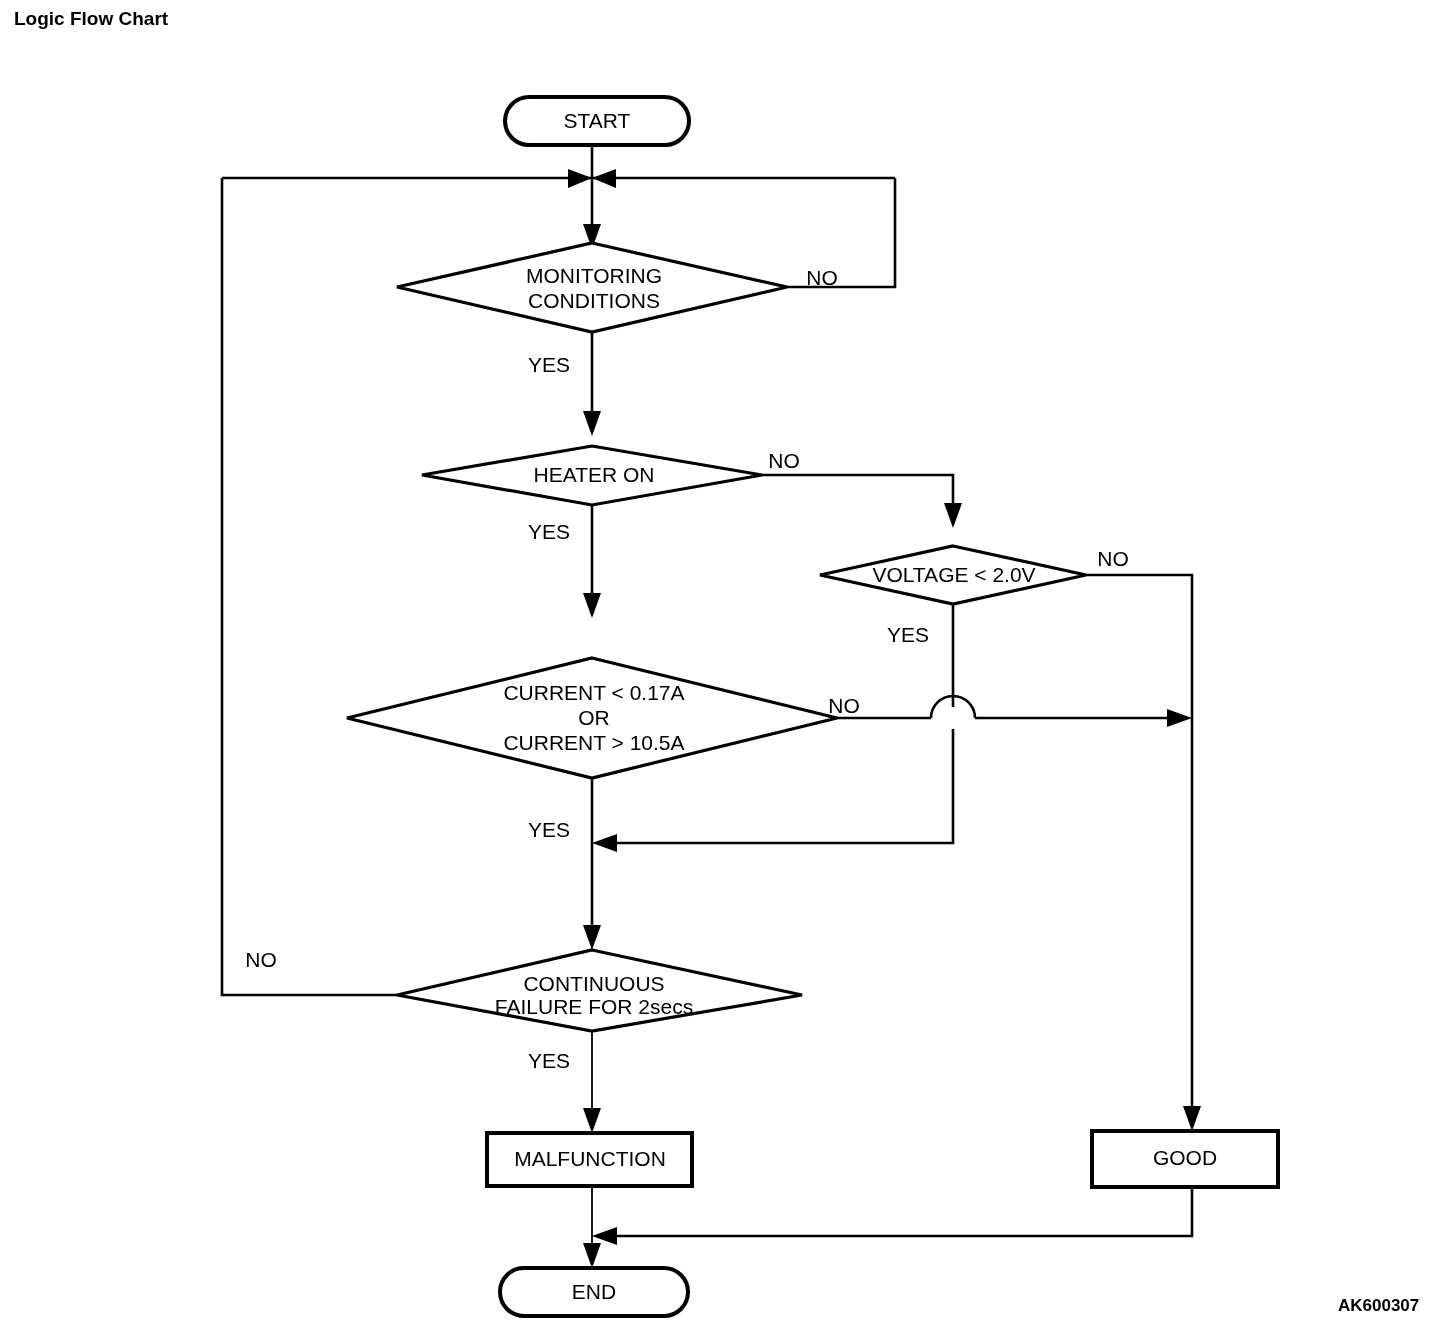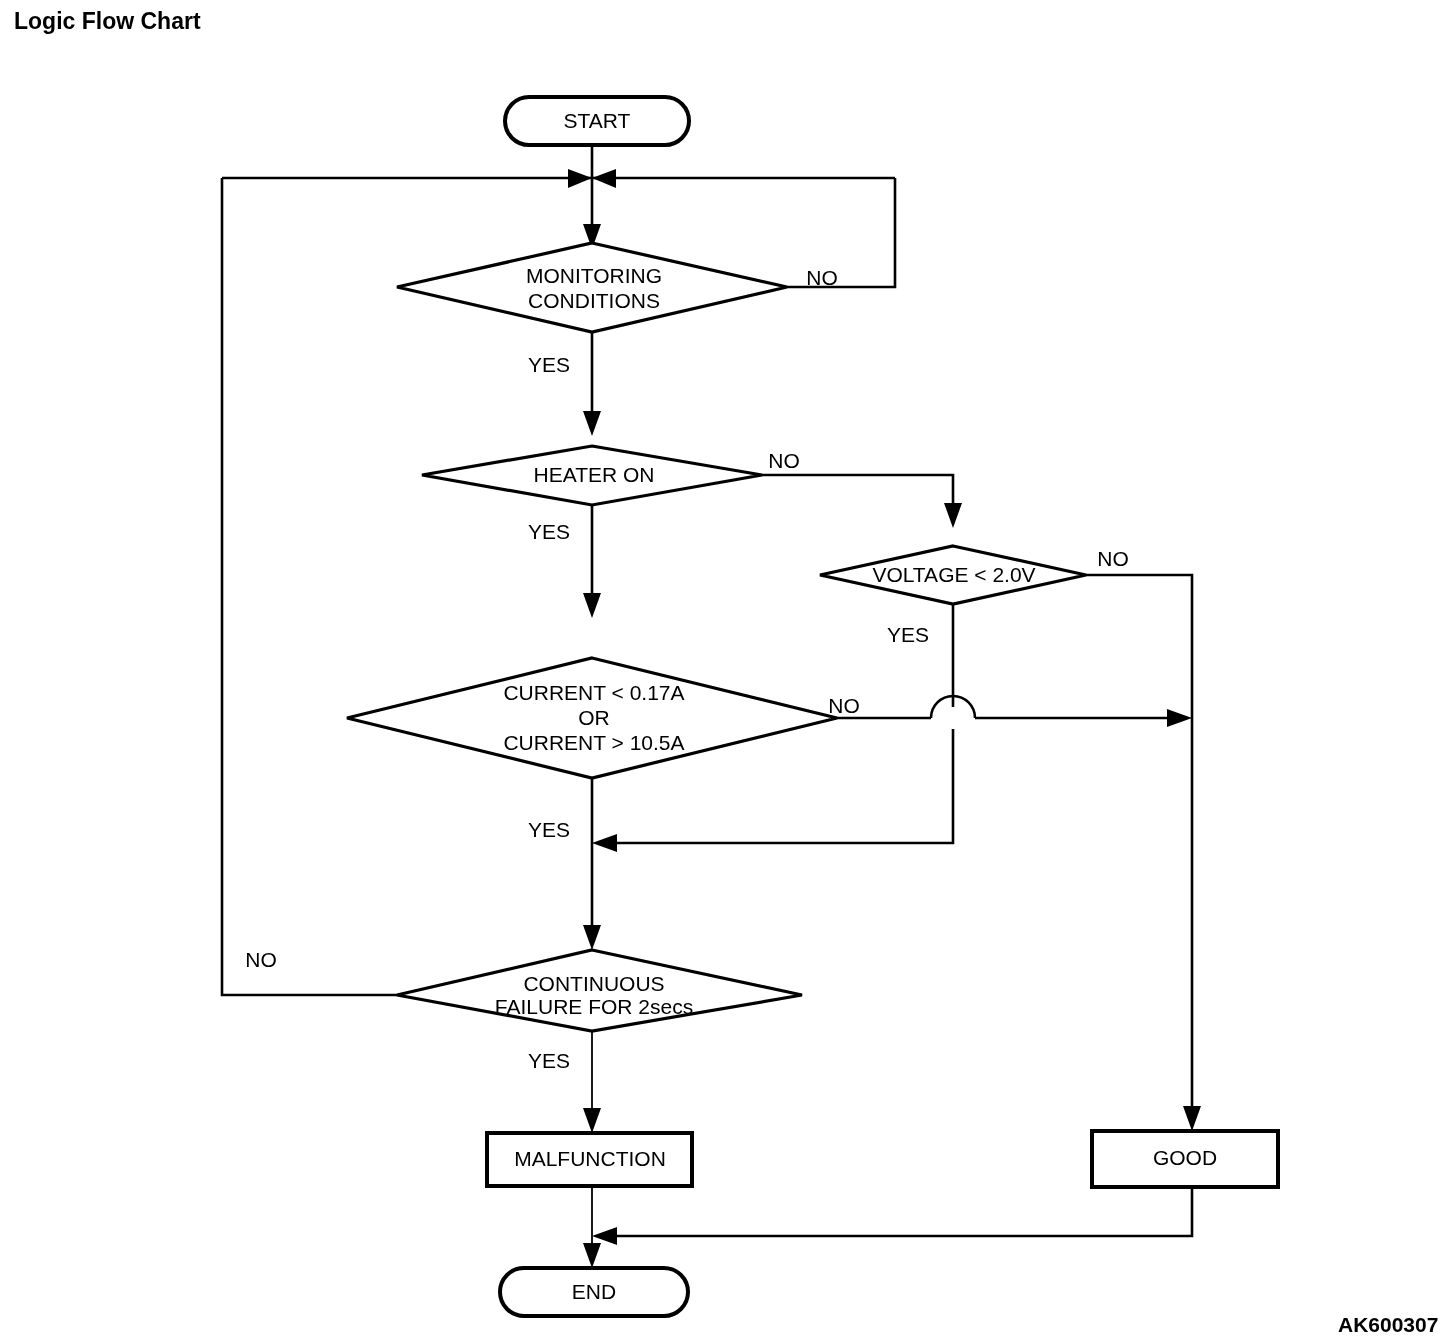--- a/index.html
+++ b/index.html
@@ -11,35 +11,34 @@
     width: 1456px;
     height: 1338px;
     position: relative;
     font-family: "Liberation Sans", sans-serif;
     overflow: hidden;
   }
   #page-title {
     position: absolute;
     left: 14px;
     top: 8px;
-    font-size: 23px;
+    font-size: 19px;
     font-weight: bold;
     color: #000000;
     letter-spacing: 0px;
     font-family: "Liberation Sans", sans-serif;
   }
   #figure-id {
     position: absolute;
     left: 1338px;
     top: 1296px;
-    font-size: 21px;
+    font-size: 17px;
     font-weight: bold;
     color: #000000;
     font-family: "Liberation Sans", sans-serif;
-    margin-top: 17px;
   }
   #flow-svg {
     position: absolute;
     left: 0;
     top: 0;
   }
   .node-shape {
     fill: #ffffff;
     stroke: #000000;
   }

